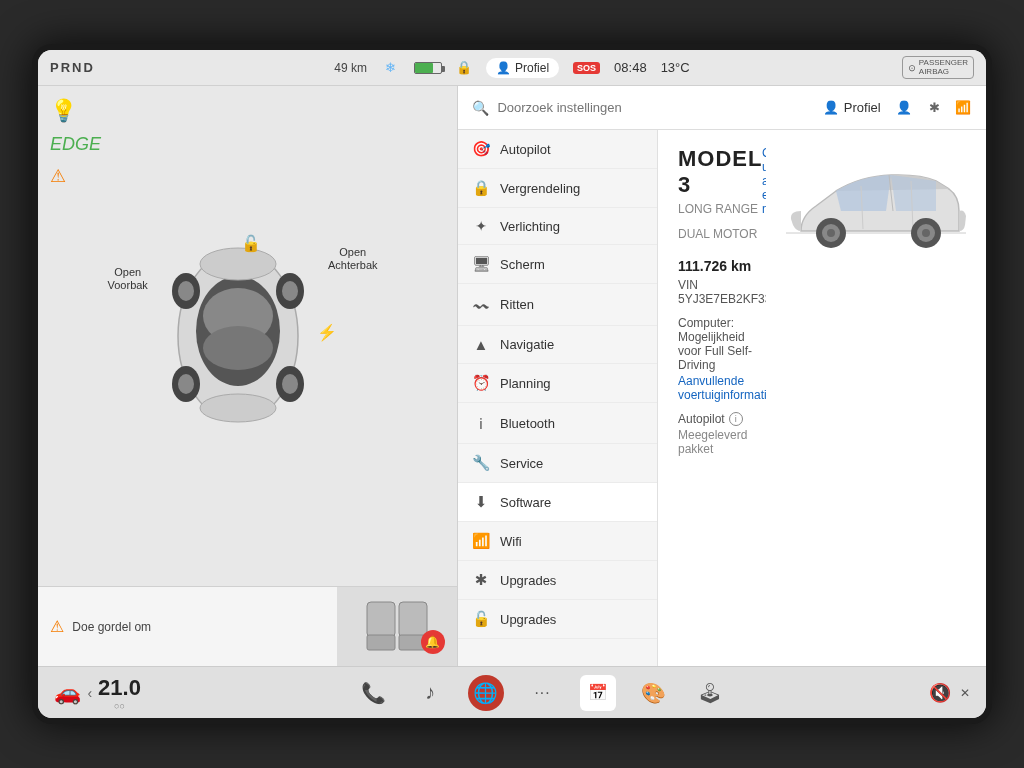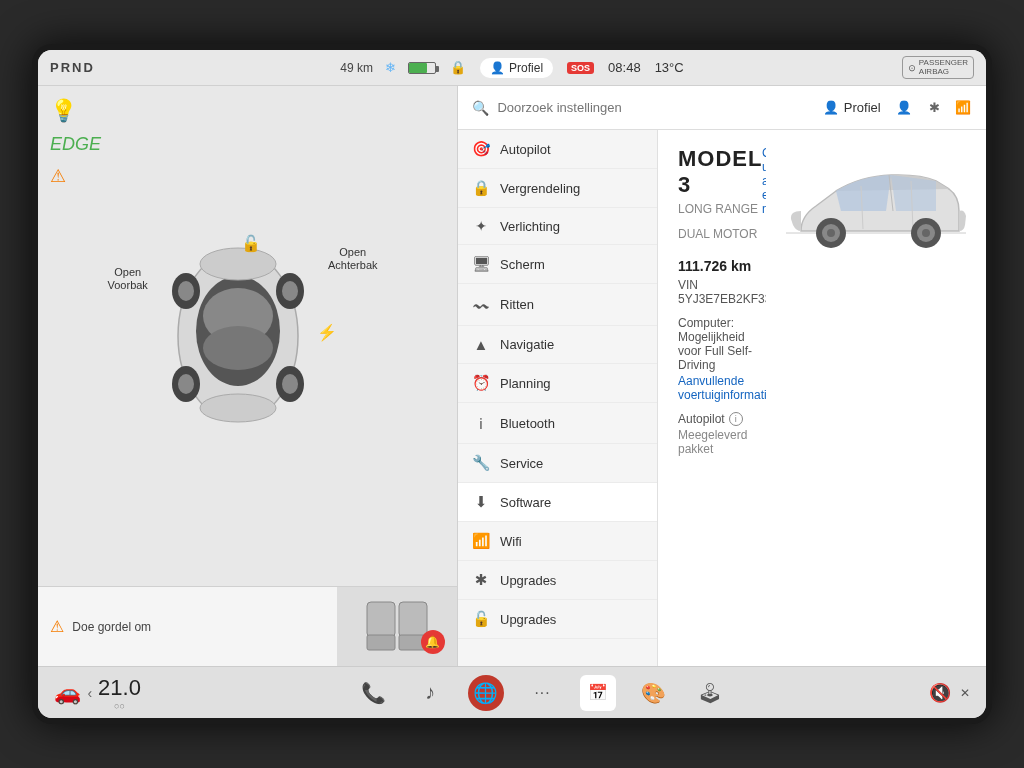--- a/index.html
+++ b/index.html
@@ -57,21 +57,21 @@
     .top-bar-center {
       flex: 1;
       display: flex;
       align-items: center;
       justify-content: center;
       gap: 14px;
     }
     .km-display {
       display: flex;
       align-items: center;
-      gap: 12px;
+      gap: 18px;
       font-size: 12px;
       color: #444;
     }
     .battery-bar {
       width: 28px;
       height: 12px;
       border: 1.5px solid #666;
       border-radius: 2px;
       position: relative;
       display: inline-block;
@@ -399,21 +399,21 @@
     .taskbar-left {
       display: flex;
       align-items: center;
       gap: 6px;
       min-width: 140px;
     }
     .taskbar-car-icon { font-size: 22px; color: #555; }
     .taskbar-chevron { font-size: 14px; color: #666; }
     .taskbar-speed {
       font-size: 22px;
-      font-weight: 400;
+      font-weight: 700;
       color: #222;
     }
     .speed-block {
       display: flex;
       flex-direction: column;
       align-items: center;
     }
     .taskbar-center {
       flex: 1;
       display: flex;

